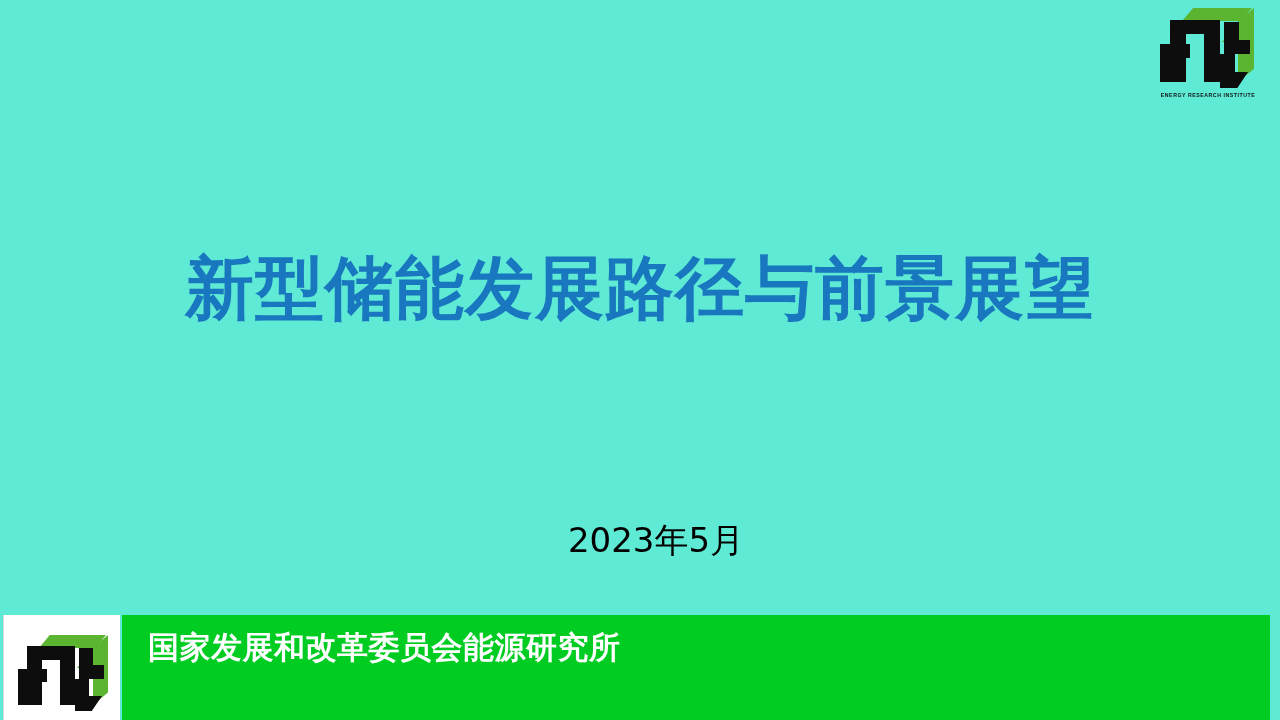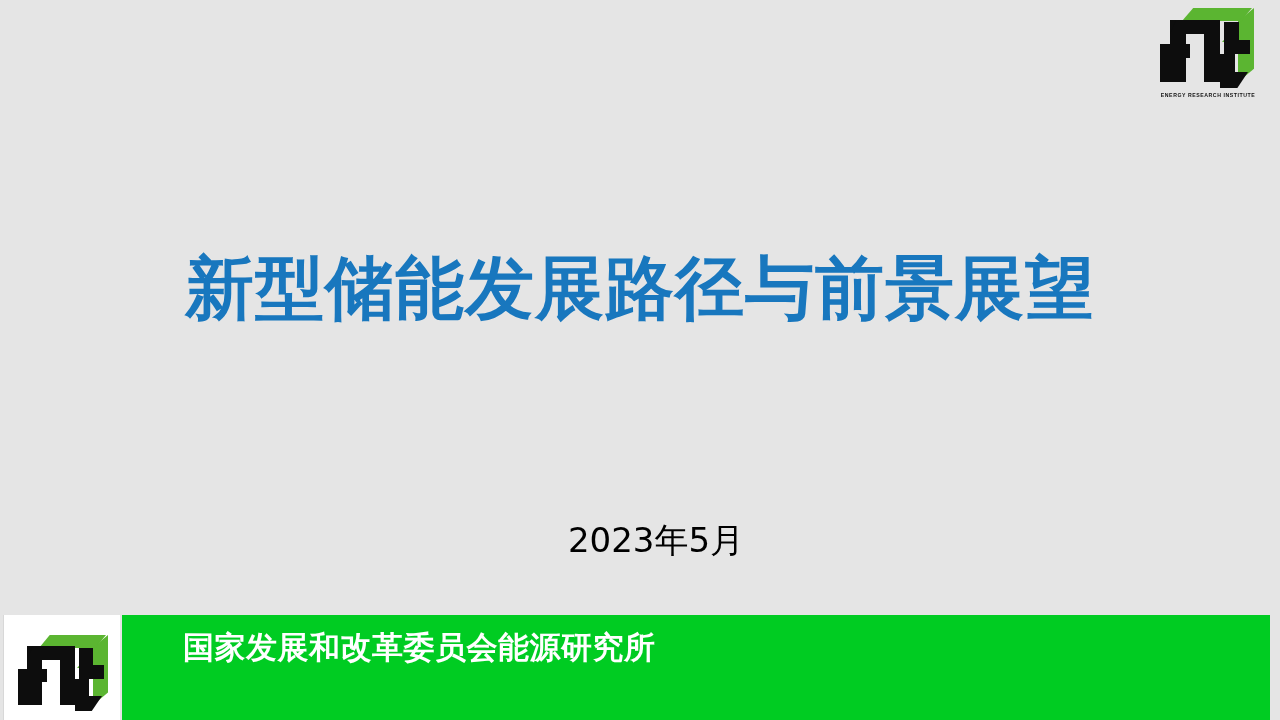--- a/index.html
+++ b/index.html
@@ -8,21 +8,21 @@
     background: #ffffff;
   }
   body {
     font-family: "Liberation Sans", "DejaVu Sans", sans-serif;
   }
 
   .slide {
     position: relative;
     width: 1280px;
     height: 720px;
-    background: #e5e5e5;
+    background: #5eead4;
     overflow: hidden;
   }
 
   
   .corner-logo {
     position: absolute;
     top: 6px;
     right: 18px;
     width: 108px;
     height: 106px;
@@ -132,21 +132,20 @@
     left: 122px;
     top: 0;
     width: 1148px;
     height: 105px;
     background: #00CC22;
   }
   .footer-texts {
     position: absolute;
     left: 26px;
     top: 15px;
-    margin-left: 35px;
   }
   .footer-cn {
     color: #ffffff;
     font-size: 31px;
     font-weight: 700;
     letter-spacing: 0.5px;
     line-height: 1.12;
     white-space: nowrap;
     font-family: "DejaVu Sans", "Liberation Sans", sans-serif;
   }

